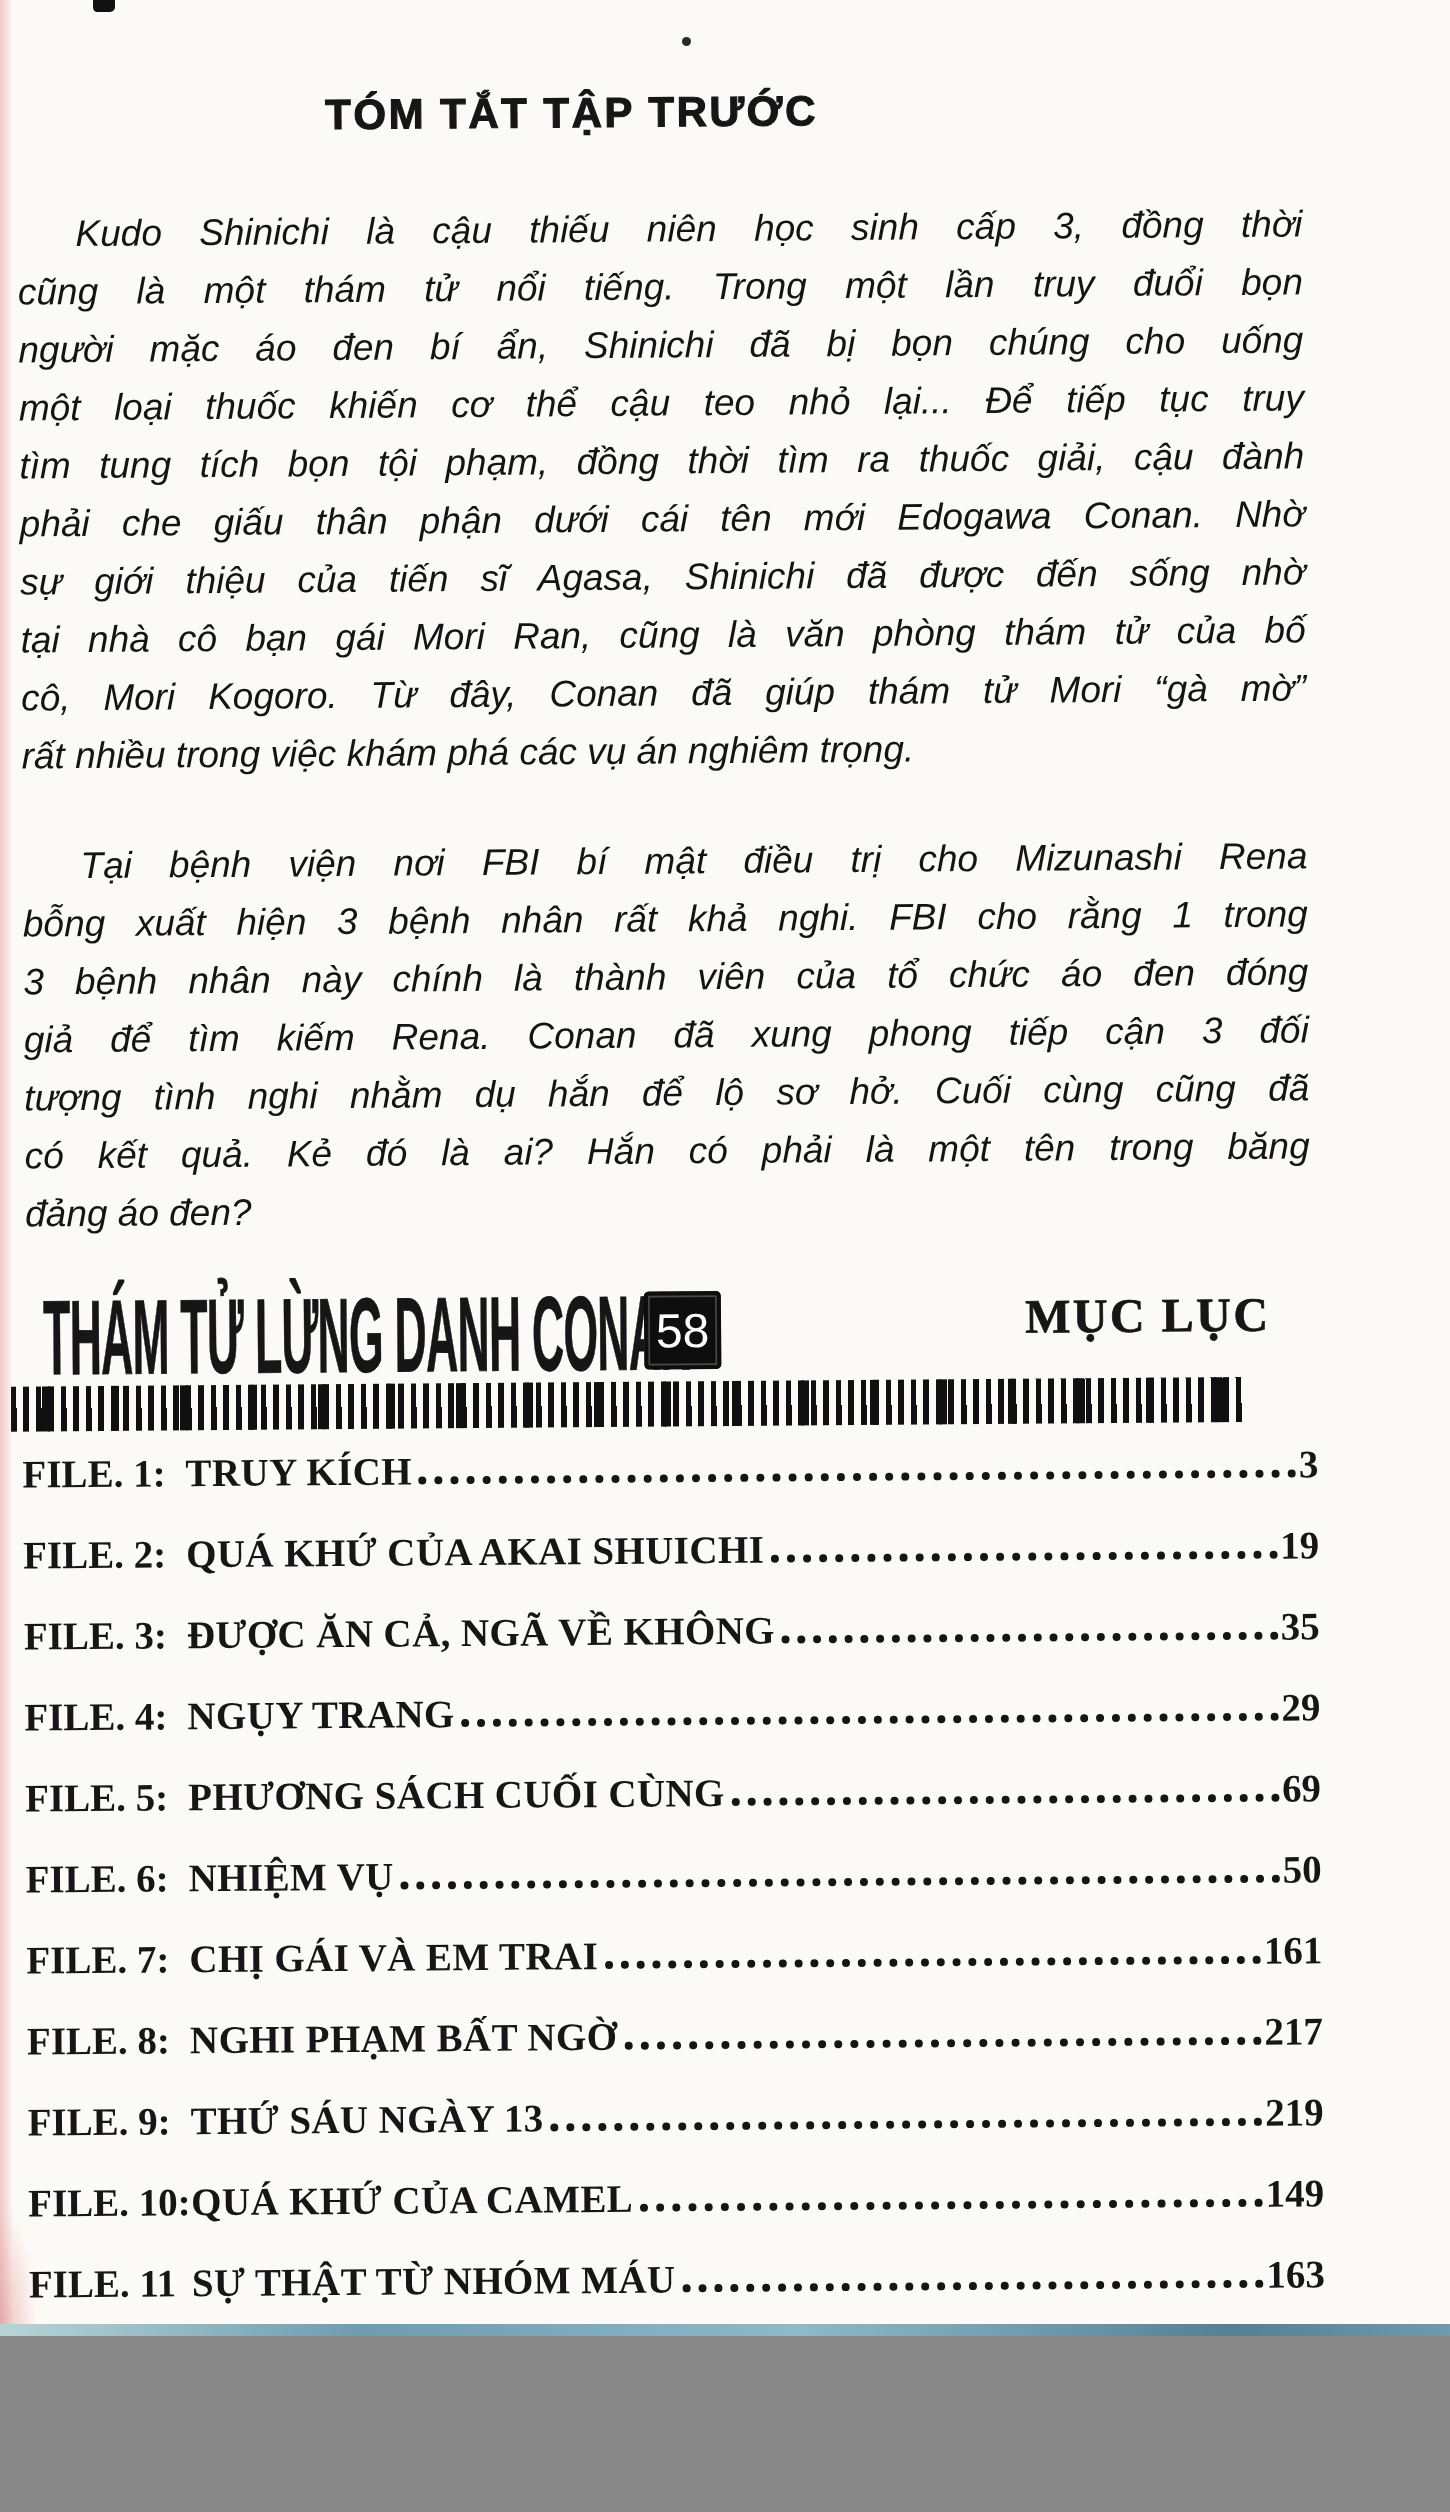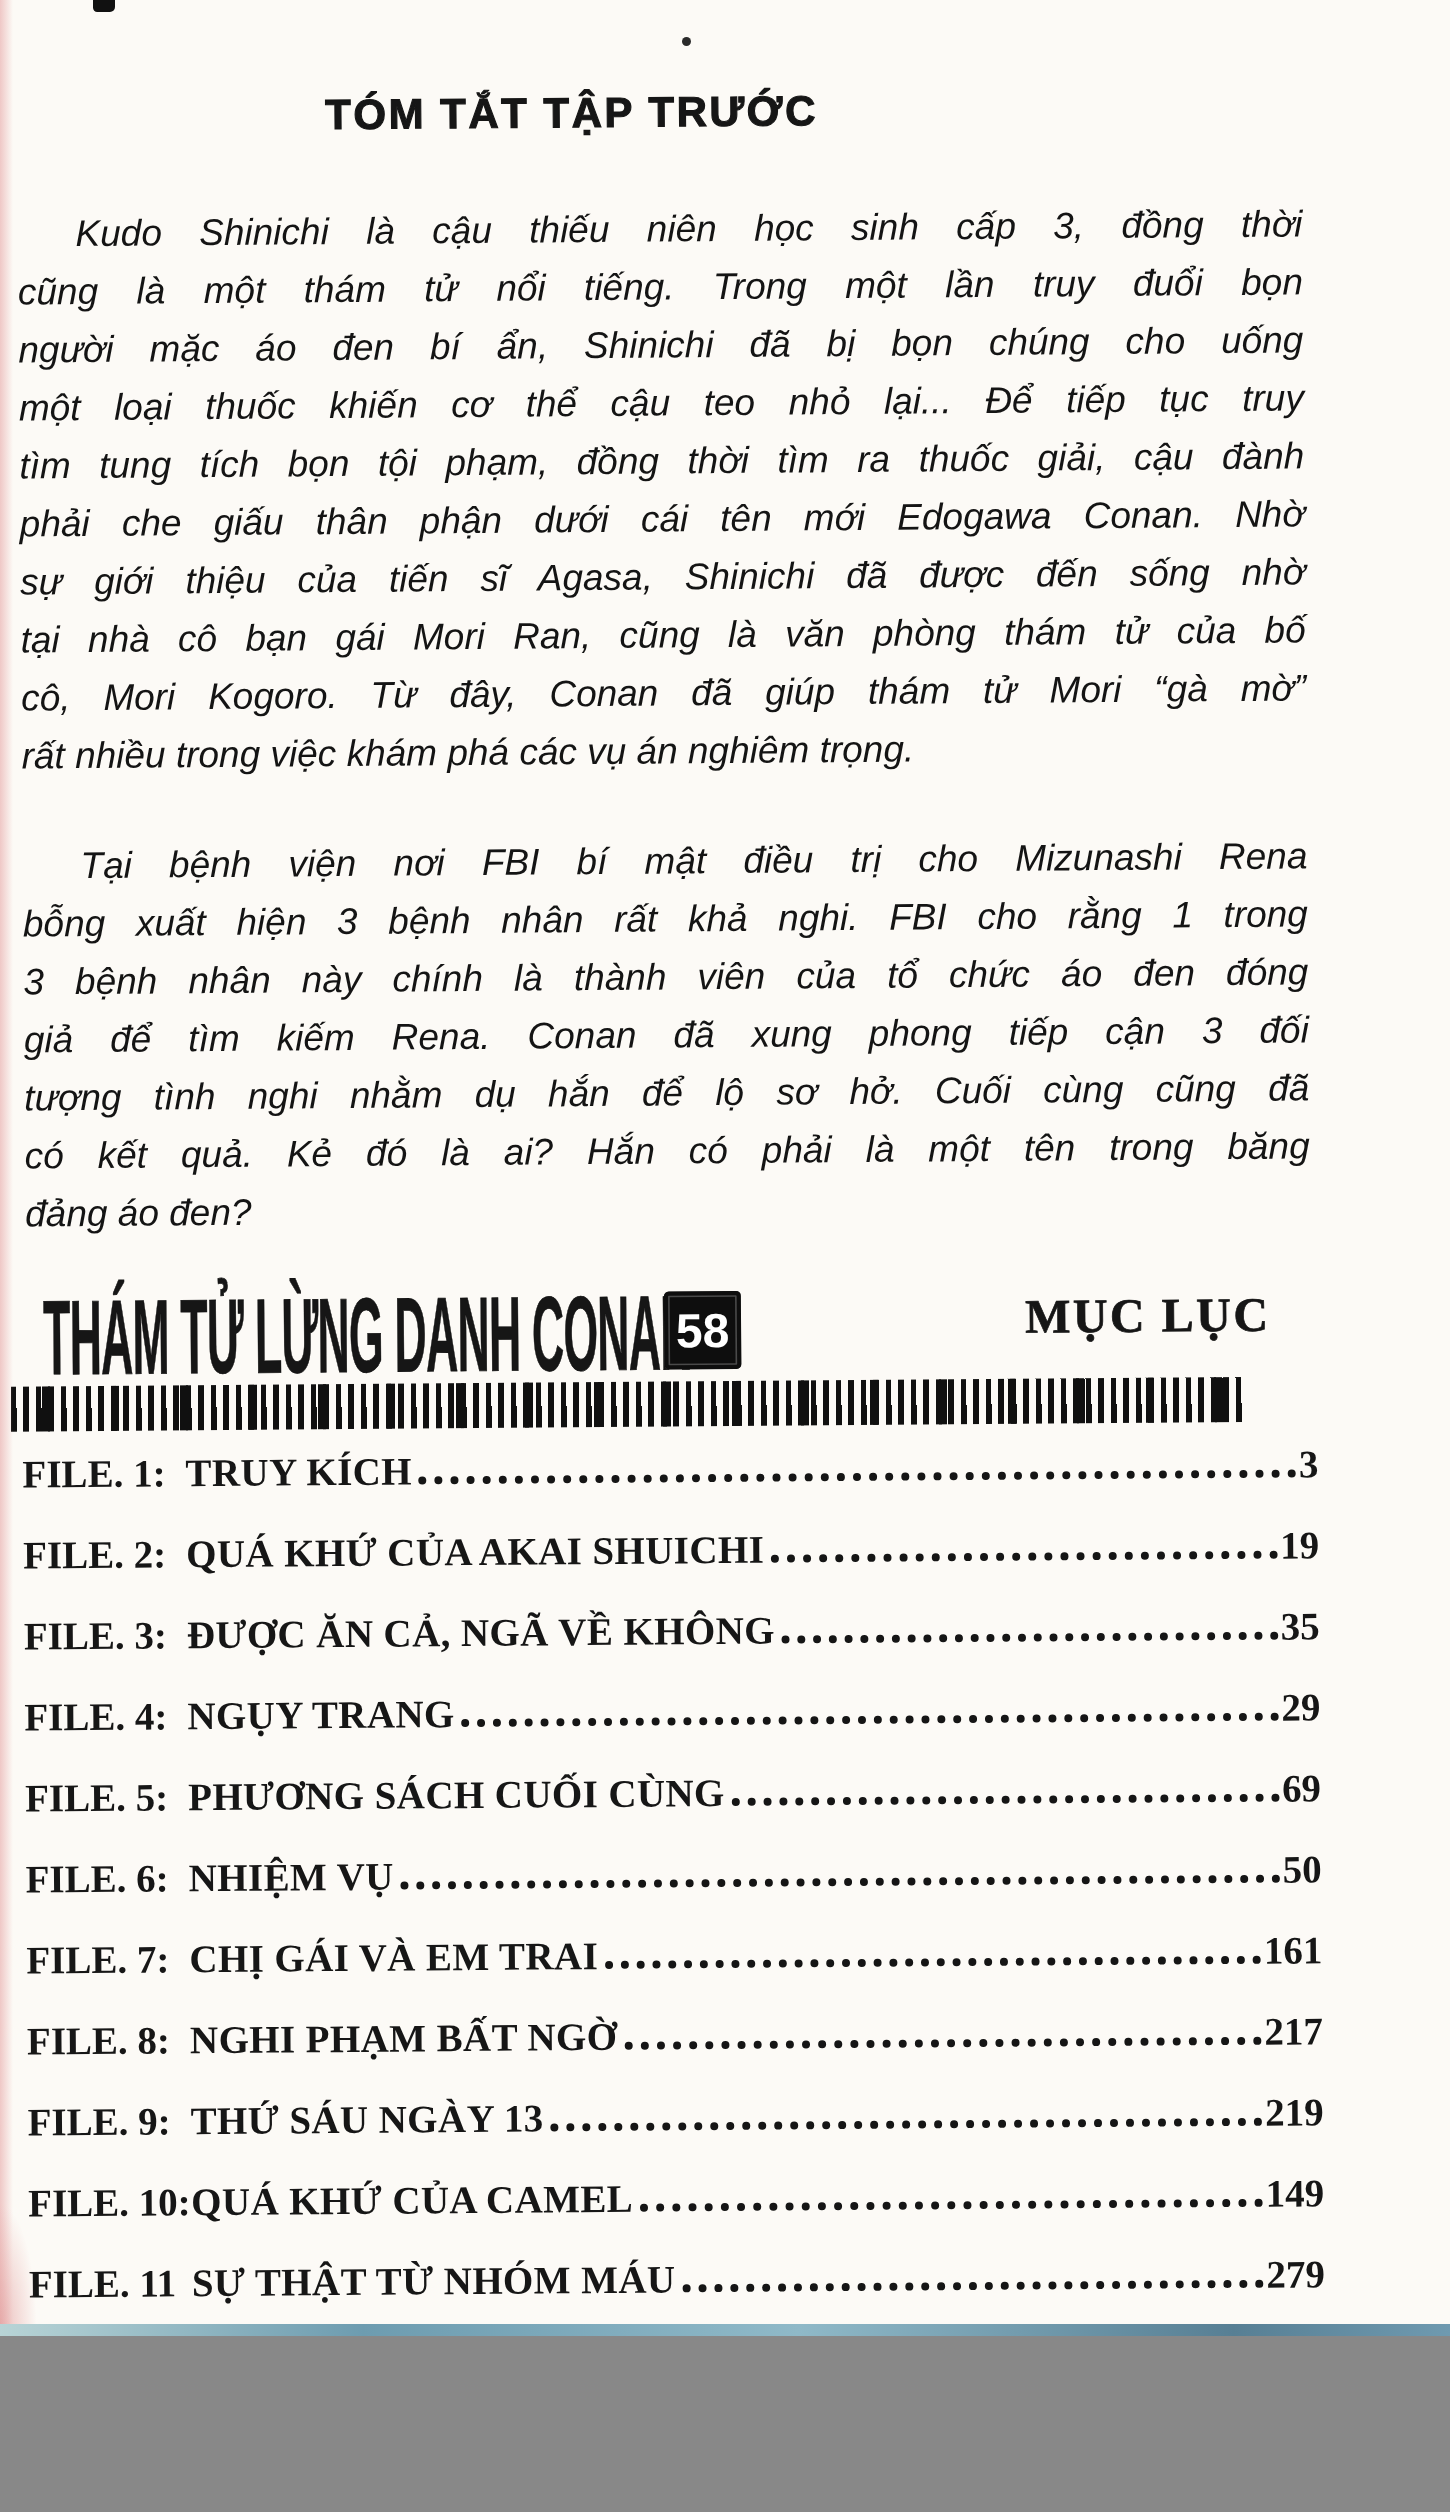--- a/index.html
+++ b/index.html
@@ -39,23 +39,23 @@
   .line.last { text-align-last:left; }
 
   
   .logo-text {
     position:absolute; top:1279px; left:40px;
     font-weight:700; font-size:106px; line-height:106px; letter-spacing:-1.7px;
     white-space:nowrap; transform:scaleX(0.42); transform-origin:left center;
     -webkit-text-stroke:0.8px #141414;
   }
   .vol-badge {
-    position:absolute; top:1291px; left:661px; width:77px; height:78px;
+    position:absolute; top:1291px; left:641px; width:77px; height:78px;
     background:#0e0e0e; color:#fff; display:flex; align-items:center; justify-content:center;
-    font-weight:700; font-size:48px; border-radius:5px;
+    font-weight:400; font-size:48px; border-radius:5px;
     box-shadow:inset 0 0 0 4.2px #0e0e0e, inset 0 0 0 5.8px rgba(255,255,255,0.25);
   }
   .toc-heading {
     position:absolute; top:1291px; left:1022px;
     font-family:"Liberation Serif","DejaVu Serif",serif;
     font-weight:700; font-size:48px; letter-spacing:2.5px;
     -webkit-text-stroke:0.7px #161616;
   }
   .barcode {
     position:absolute; top:1381px; left:6.7px; width:1233px; height:45px;
@@ -177,21 +177,21 @@
         <div class="toc-row">
           <span class="toc-label">FILE. 10:</span>
           <span class="toc-title">QUÁ KHỨ CỦA CAMEL</span>
           <span class="toc-dots"></span>
           <span class="toc-page">149</span>
         </div>
         <div class="toc-row">
           <span class="toc-label">FILE. 11</span>
           <span class="toc-title">SỰ THẬT TỪ NHÓM MÁU</span>
           <span class="toc-dots"></span>
-          <span class="toc-page">279</span>
+          <span class="toc-page">163</span>
         </div>
       </div>
 
     <div class="footer">
       <div class="sq"></div>
       <div class="author">Gosho AOYAMA</div>
       <div class="sq"></div>
       <div class="pagenum">2</div>
     </div>
 

